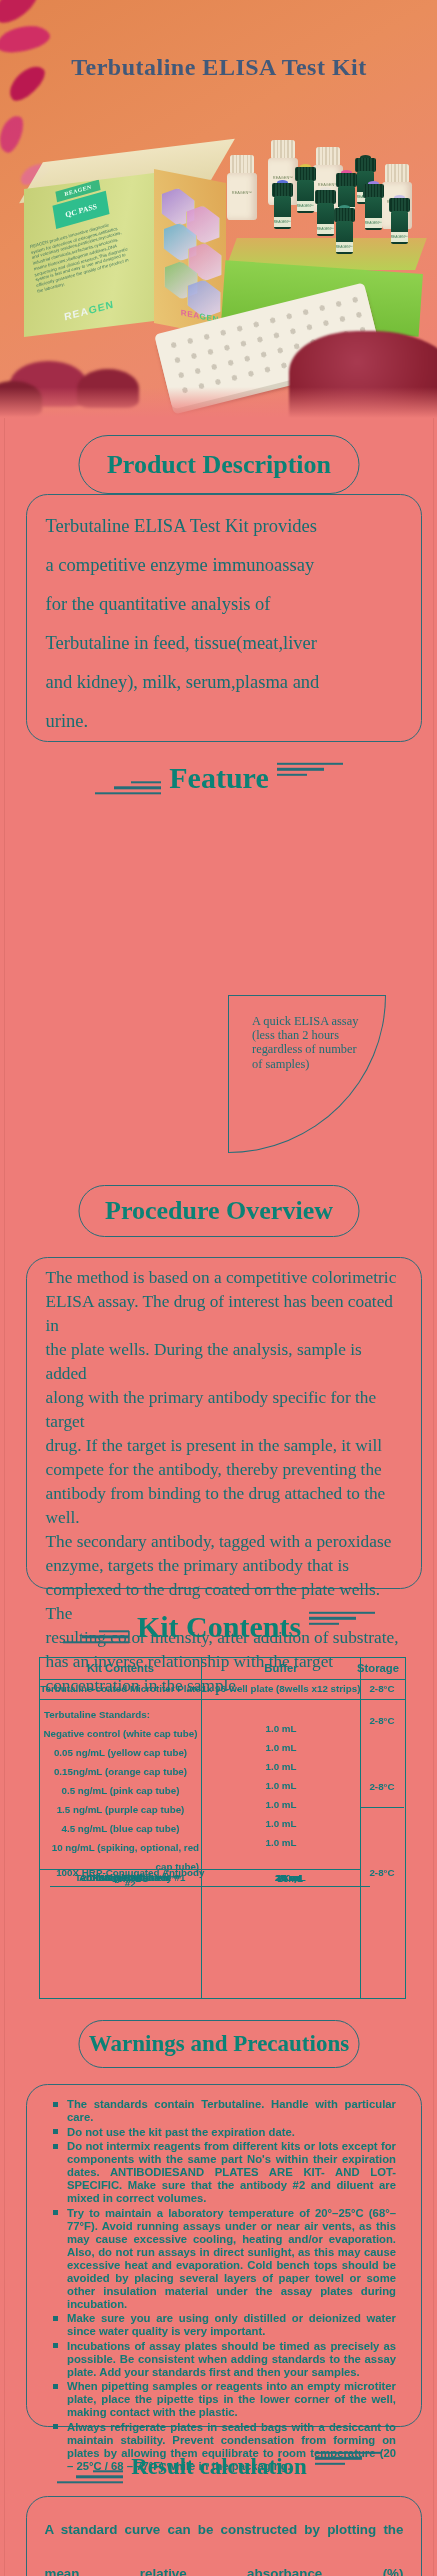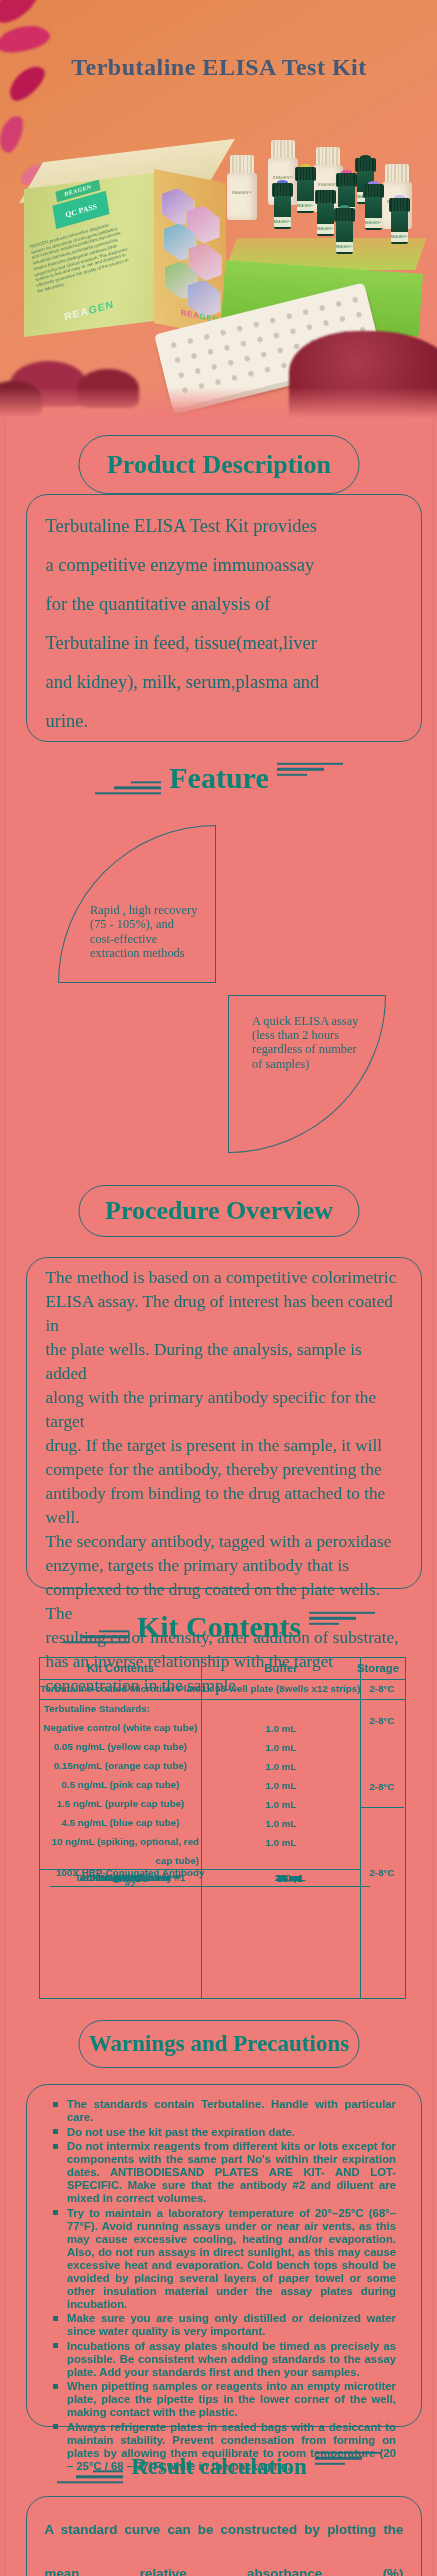--- a/index.html
+++ b/index.html
@@ -267,26 +267,20 @@
           <i style="width:66px"></i>
         </span>
       <span class="txt" style="font-size:30px;">Feature</span>
       <span class="hbars rgt">
           <i style="width:66px"></i>
           <i style="width:47px"></i>
           <i style="width:30px"></i>
         </span>
     </div>
 
-    <div id="quad-tl" class="quad">
-      <div class="qtext prelines">Rapid , high recovery
-(75 - 105%), and
-cost-effective
-extraction methods</div>
-    </div>
     <div id="quad-br" class="quad">
       <div class="qtext prelines">A quick ELISA assay
 (less than 2 hours
 regardless of number
 of samples)</div>
     </div>
 
     <div class="pill" style="top:1185px;width:281px;height:52px;font-size:26px;">
       <span>Procedure Overview</span>
     </div>
@@ -325,21 +319,21 @@
         <div class="vline" style="left:161px"></div>
         <div class="vline" style="left:320px"></div>
         <div class="tcell thead" style="left:0;top:0;width:161px;height:20.6px">Kit Contents</div>
         <div class="tcell thead" style="left:161px;top:0;width:160px;height:20.6px">Buffer</div>
         <div class="tcell thead" style="left:320px;top:0;width:36px;height:20.6px">Storage</div>
         <div class="hline" style="left:0;top:20.6px;width:365px"></div>
         <div class="tcell" style="left:0;top:20.6px;width:161px;height:20.6px">Terbutaline-coated Microtiter Plate</div>
         <div class="tcell" style="left:161px;top:20.6px;width:160px;height:20.6px">1x 96-well plate (8wells x12 strips)</div>
         <div class="tcell" style="left:320px;top:20.6px;width:44px;height:20.6px">2-8°C</div>
         <div class="hline" style="left:0;top:41px;width:365px"></div>
-        <div style="position:absolute;left:0;top:41px;width:161px;height:170px;padding-top:0;box-sizing:border-box;">
+        <div style="position:absolute;left:0;top:41px;width:161px;height:170px;padding-top:6px;box-sizing:border-box;">
           <div class="std-line left">Terbutaline Standards:</div>
           <div class="std-line">Negative control (white cap tube)</div>
           <div class="std-line">0.05 ng/mL (yellow cap tube)</div>
           <div class="std-line">0.15ng/mL (orange cap tube)</div>
           <div class="std-line">0.5 ng/mL (pink cap tube)</div>
           <div class="std-line">1.5 ng/mL (purple cap tube)</div>
           <div class="std-line">4.5 ng/mL (blue cap tube)</div>
           <div class="std-wrap" style="width:155px;">10 ng/mL (spiking, optional, red cap tube)</div>
         </div>
         <div style="position:absolute;left:161px;top:41px;width:160px;height:170px;padding-top:20px;box-sizing:border-box;">

